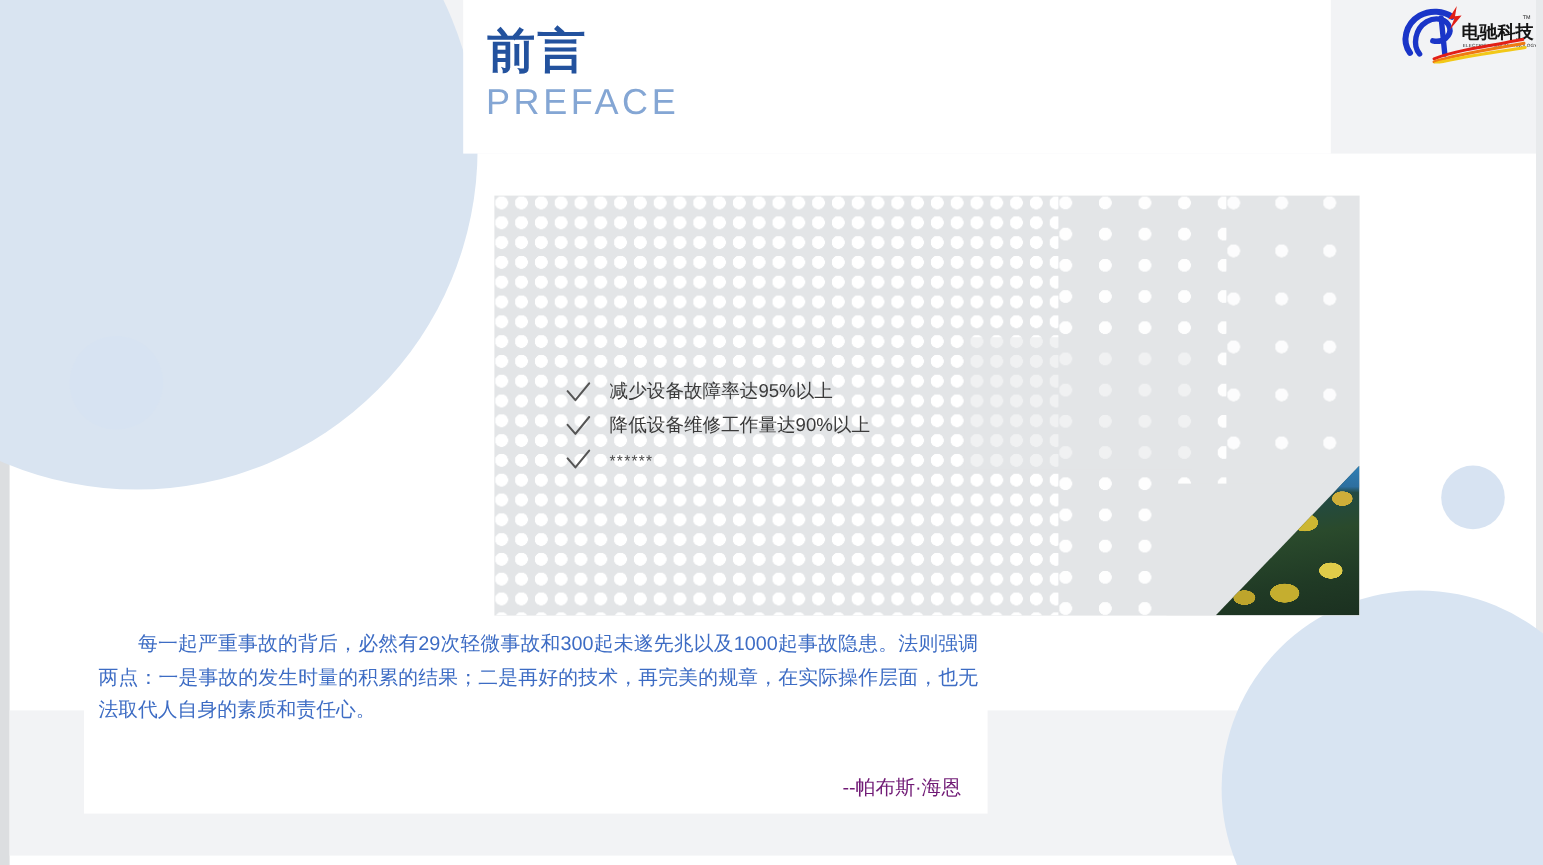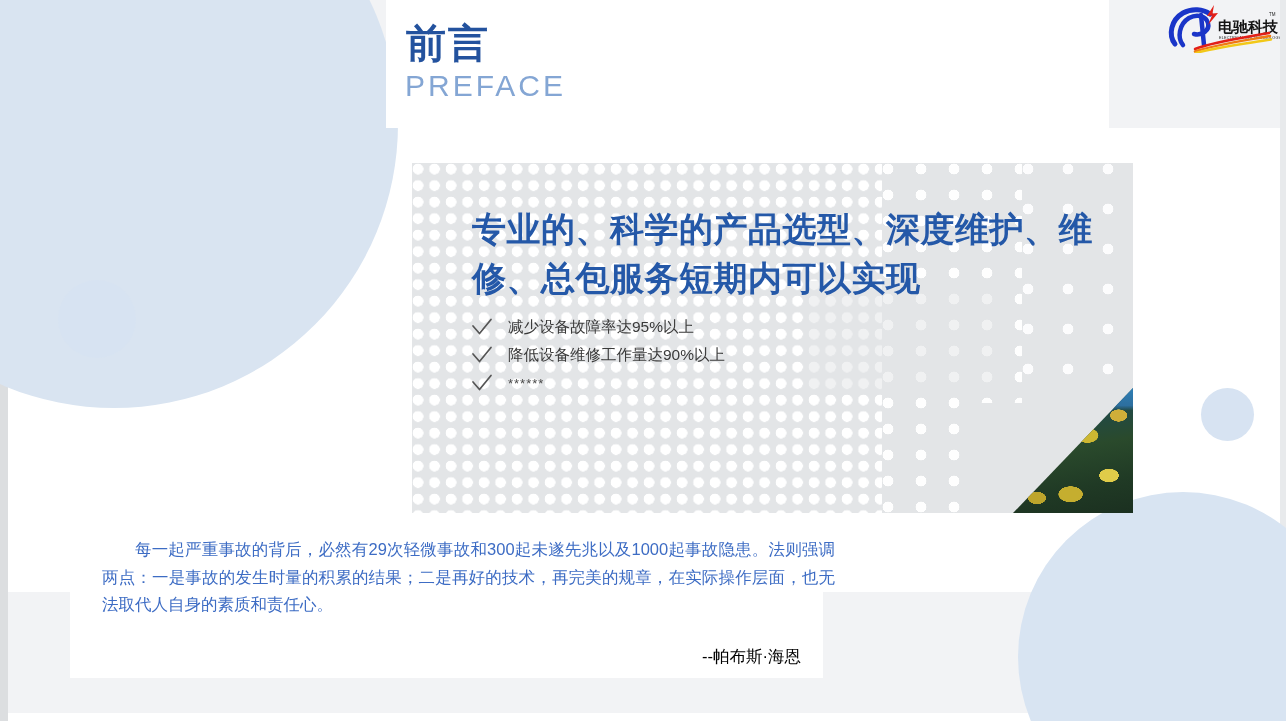--- a/index.html
+++ b/index.html
@@ -206,34 +206,33 @@
 
   
   .quote-box {
     position: absolute;
     left: 70px; top: 521px;
     width: 753px; height: 157px;
     background: #ffffff;
   }
   .quote-body {
     position: absolute;
-    left: 12px; top: 15px;
+    left: 12px; top: 3px;
     width: 733px;
     font-size: 16.5px;
     color: #3d6cc4;
     line-height: 1.68;
     text-indent: 2em;
     text-align: justify;
-    margin-left: 20px;
   }
   .quote-attrib {
     position: absolute;
     right: 22px; bottom: 10px;
     font-size: 16.5px;
-    color: #000000;
+    color: #701a75;
   }
 
   
   .logo {
     position: absolute;
     left: 1166px; top: 3px;
     width: 114px; height: 50px;
   }
 </style>
 </head>
@@ -260,21 +259,20 @@
     <div class="dot-layer">
       <div class="dot-dense"></div>
       <div class="dot-sparse-a"></div>
       <div class="dot-sparse-b"></div>
       <div class="dot-mask-mid"></div>
       <div class="dot-mask-right"></div>
     </div>
 
     <div class="photo-triangle"></div>
 
-    <div class="headline">专业的、科学的产品选型、深度维护、维修、总包服务短期内可以实现</div>
 
     <div class="bullets">
       <div class="bullet-row">
         <svg class="check-icon" viewBox="0 0 24 20">
             <path d="M3 9 L9.5 16.5 L21 2.5" fill="none" stroke="#555555" stroke-width="1.7" stroke-linecap="round" stroke-linejoin="round"></path>
           </svg>
         <span class="bullet-text">减少设备故障率达95%以上</span>
       </div>
       <div class="bullet-row">
         <svg class="check-icon" viewBox="0 0 24 20">

